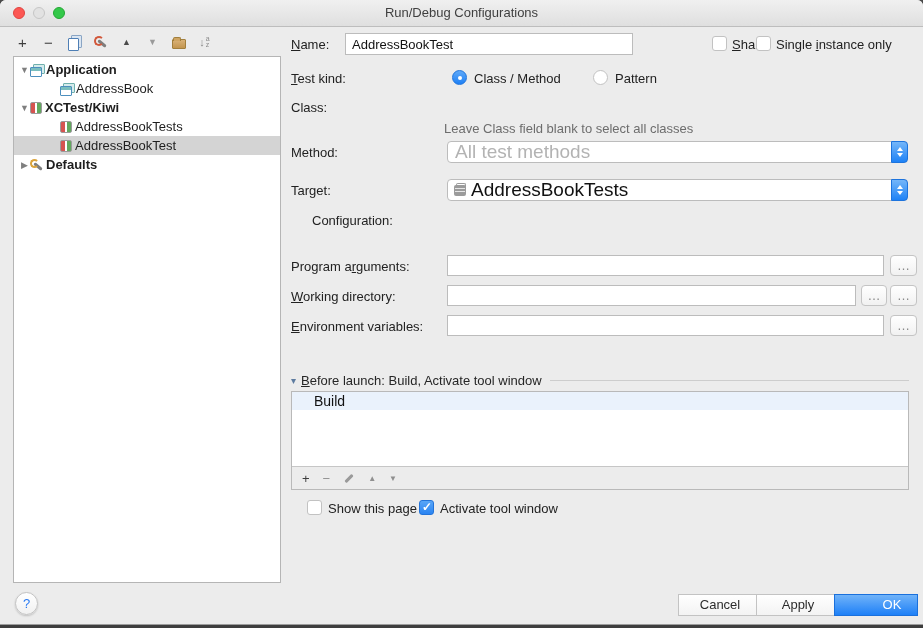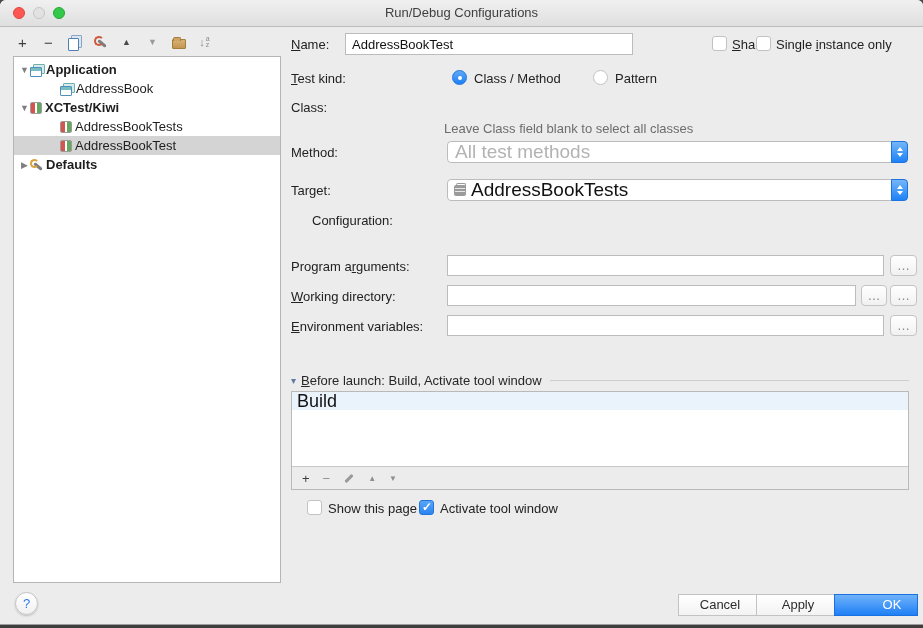--- a/index.html
+++ b/index.html
@@ -118,22 +118,22 @@
 
   
   .bl-header { position:absolute; left:291px; top:373px; width:618px; display:flex;
                align-items:center; gap:5px; }
   .bl-header .tri { font-size:10px; color:#5e7ca0; }
   .bl-header .btxt { font-size:13px; color:#262626; white-space:nowrap; }
   .bl-header .line { flex:1; height:1px; background:#cdcdcd; margin-left:3px; }
 
   .bl-box { position:absolute; left:291px; top:391px; width:618px; height:99px;
             background:#fff; border:1px solid #b9b9b9; }
-  .bl-item { height:18px; background:#eaf2fc; font-size:18px; color:#111;
-             padding-left:5px; line-height:18px; }
+  .bl-item { height:18px; background:#eaf2fc; font-size:14px; color:#111;
+             padding-left:22px; line-height:18px; }
   .bl-toolbar { position:absolute; left:0; bottom:0; width:100%; height:23px;
                 background:#ececec; border-top:1px solid #c6c6c6; display:flex;
                 align-items:center; gap:13px; padding-left:10px; }
   .bl-toolbar .bti { font-size:13px; color:#3d3d3d; display:flex; align-items:center; }
   .bl-toolbar .gray { color:#8f8f8f; }
   .bl-toolbar .tri { font-size:8px; color:#8f8f8f; }
   .icon-pencil { width:12px; height:12px; position:relative; }
   .icon-pencil::before { content:""; position:absolute; left:1px; top:5px; width:10px; height:3px;
         background:#9a9a9a; border-radius:1px; transform:rotate(-45deg); }
 

